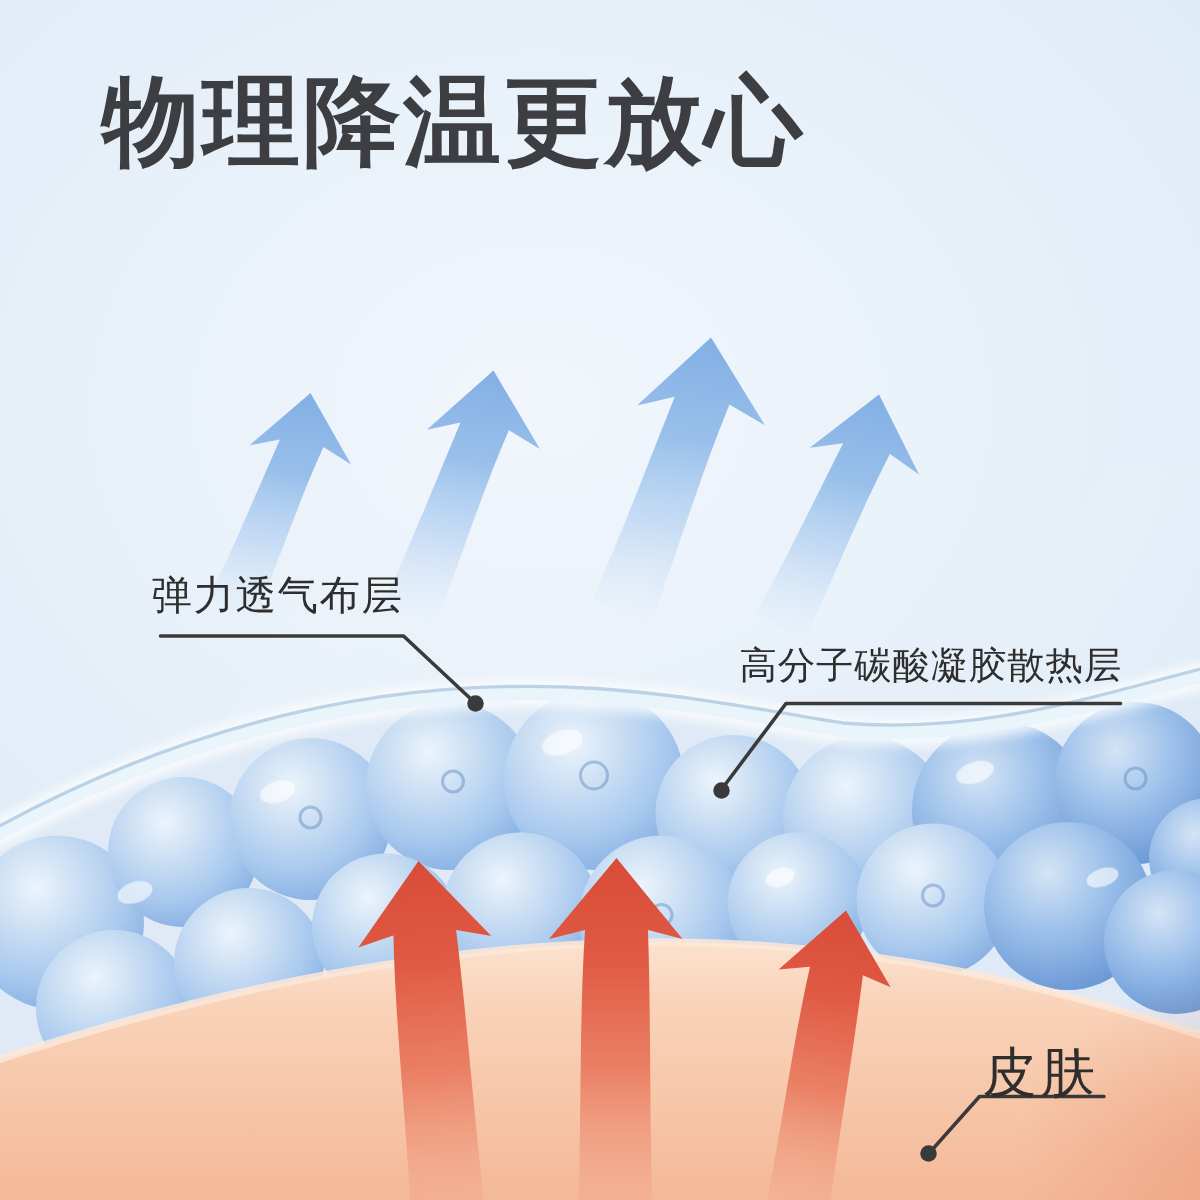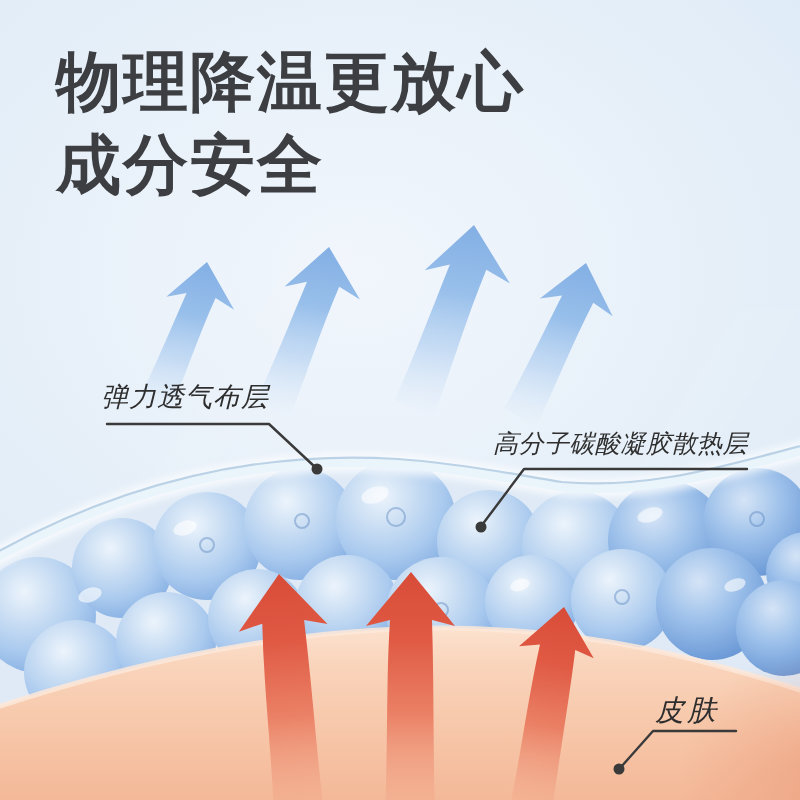--- a/index.html
+++ b/index.html
@@ -7,30 +7,30 @@
     position:relative;width:800px;height:800px;overflow:hidden;
     font-family:"DejaVu Sans","Liberation Sans",sans-serif;
     background:#e6eff8;
   }
   .bg{
     position:absolute;inset:0;
     background:radial-gradient(120% 95% at 45% 34%, #f1f6fc 0%, #e4eef8 45%, #cfe3f5 100%);
   }
   .art{position:absolute;inset:0;}
   .title{
-    position:absolute;left:56px;top:40px;
+    position:absolute;left:68px;top:40px;
     font-size:65px;font-weight:800;line-height:1.28;letter-spacing:2px;
     color:#3c3e41;white-space:nowrap;
   }
   .anno{
-    position:absolute;font-weight:500;color:#2e2e2e;white-space:nowrap;font-style:italic;
+    position:absolute;font-weight:500;color:#2e2e2e;white-space:nowrap;
   }
   .anno.fabric{left:101px;top:379px;font-size:27px;letter-spacing:1px;}
   .anno.gel{left:493px;top:427px;font-size:25px;letter-spacing:0.5px;}
-  .anno.skin{left:655px;top:691px;font-size:29px;letter-spacing:3px;}
+  .anno.skin{left:655px;top:691px;font-size:36px;letter-spacing:3px;}
 </style>
 </head>
 <body>
 
 <div class="stage">
   <div class="bg"></div>
 
   <svg class="art" width="800" height="800" viewBox="0 0 800 800">
     <defs>
       <linearGradient id="blueArrowGrad" x1="0" y1="0" x2="0" y2="1">
@@ -153,19 +153,18 @@
       <circle cx="317" cy="469" r="5.5" stroke="none" fill="#3a3a3a"></circle>
       <path d="M747 469 L524 469 L482 525" stroke="#3a3a3a"></path>
       <circle cx="481" cy="527" r="5.5" stroke="none" fill="#3a3a3a"></circle>
       <path d="M736 731 L653 731 L621 767" stroke="#3a3a3a"></path>
       <circle cx="619" cy="769" r="5.5" stroke="none" fill="#3a3a3a"></circle>
     </g>
   </svg>
 
   <div class="title" style="color: rgb(60, 62, 65);">
     <div>物理降温更放心</div>
-    <div>成分安全</div>
   </div>
 
   <div class="anno fabric" style="color: rgb(46, 46, 46);">弹力透气布层</div>
   <div class="anno gel" style="color: rgb(46, 46, 46);">高分子碳酸凝胶散热层</div>
   <div class="anno skin" style="color: rgb(46, 46, 46);">皮肤</div>
 </div>
 
 </body></html>

